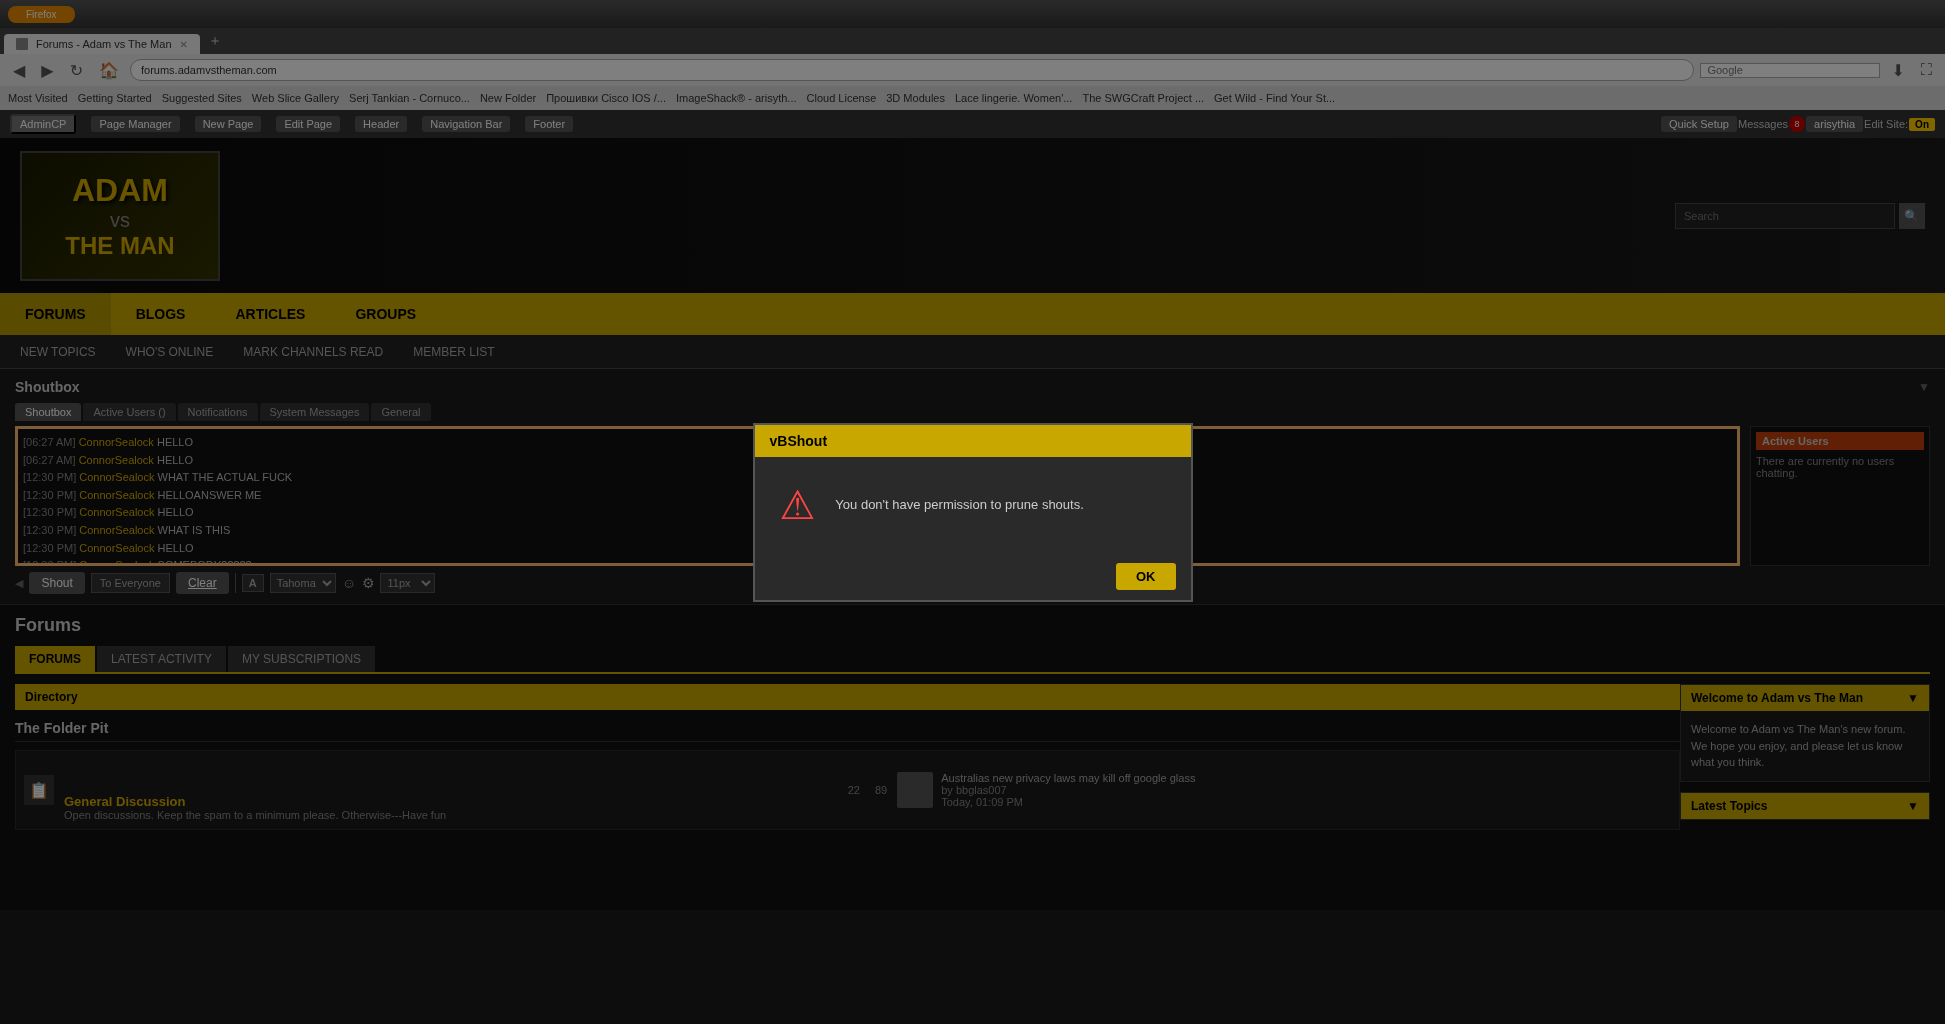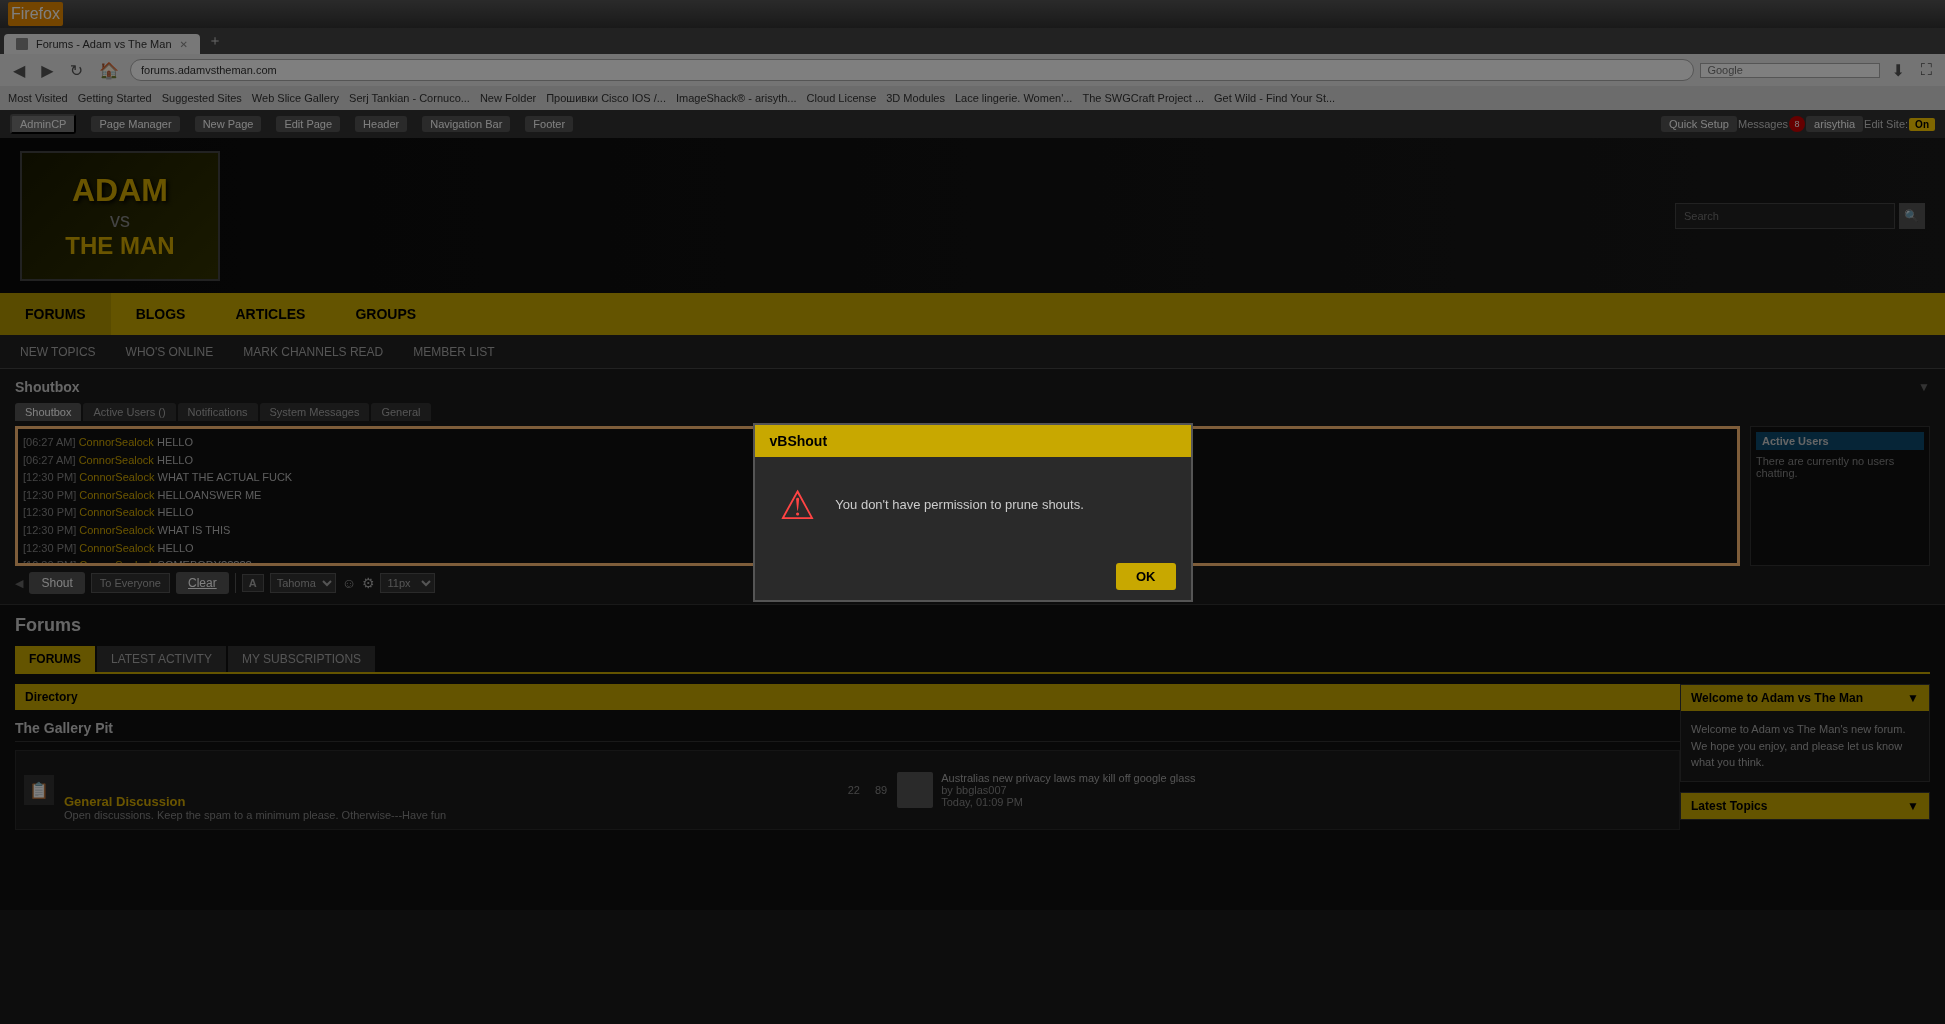--- a/index.html
+++ b/index.html
@@ -1,20 +1,20 @@
 <!DOCTYPE html>
 <html><head>
   <meta charset="utf-8">
   <style>
     * { margin: 0; padding: 0; box-sizing: border-box; }
     body { font-family: Arial, sans-serif; font-size: 12px; background: #1a1a1a; color: #ccc; width: 1945px; min-height: 1024px; overflow-x: hidden; }
 
     
     .browser-titlebar { background: linear-gradient(to bottom, #555, #333); height: 28px; display: flex; align-items: center; padding: 0 8px; gap: 8px; }
-    .firefox-btn { background: #e88a00; color: white; border: none; padding: 3px 3px; font-size: 16px; cursor: pointer; border-radius: 2px; }
+    .firefox-btn { background: #e88a00; color: white; border: none; padding: 3px 18px; font-size: 10px; cursor: pointer; border-radius: 8px; }
     .tab-bar { background: #444; display: flex; align-items: flex-end; height: 26px; padding: 0 4px; }
     .tab { background: #f0f0f0; color: #333; padding: 4px 12px; font-size: 11px; border-radius: 4px 4px 0 0; display: flex; align-items: center; gap: 8px; min-width: 160px; }
     .tab-close { color: #888; font-size: 10px; cursor: pointer; }
     .tab-new { background: transparent; color: #ccc; border: none; padding: 4px 8px; cursor: pointer; font-size: 14px; }
 
     .nav-bar { background: #e8e8e8; display: flex; align-items: center; height: 32px; padding: 0 8px; gap: 6px; }
     .nav-btn { background: none; border: none; cursor: pointer; color: #555; font-size: 16px; padding: 2px 5px; }
     .address-bar { flex: 1; height: 22px; border: 1px solid #aaa; border-radius: 11px; padding: 0 10px; font-size: 11px; background: white; display: flex; align-items: center; }
     .address-text { color: #333; font-size: 11px; }
     .search-box-nav { width: 180px; height: 15px; border: 1px solid #aaa; display: flex; align-items: center; padding: 0 6px; background: white; }
@@ -62,21 +62,21 @@
     .shout-tab { padding: 3px 10px; font-size: 11px; cursor: pointer; border-radius: 3px 3px 0 0; }
     .shout-tab.active { background: #555; color: #fff; }
     .shout-tab.inactive { background: #333; color: #aaa; }
 
     .shoutbox-main { display: flex; gap: 10px; }
     .shout-messages { flex: 1; background: #111; border: 3px solid #fdba74; height: 140px; overflow-y: auto; padding: 5px; position: relative; }
     .shout-msg { color: #bbb; font-size: 11px; line-height: 1.6; }
     .shout-msg .time { color: #888; }
     .shout-msg .user { color: #d4aa00; cursor: pointer; }
     .shout-sidebar { width: 180px; background: #111; border: 1px solid #333; padding: 5px; }
-    .active-users-title { color: #ccc; font-size: 11px; font-weight: bold; margin-bottom: 5px; background: #0c4a6e; padding: 3px 6px; }
+    .active-users-title { color: #ccc; font-size: 11px; font-weight: bold; margin-bottom: 5px; background: #c2410c; padding: 3px 6px; }
     .no-users { color: #888; font-size: 11px; }
 
     .shout-toolbar { display: flex; align-items: center; gap: 6px; margin-top: 6px; flex-wrap: wrap; }
     .shout-btn { background: #555; color: #fff; border: none; padding: 4px 12px; cursor: pointer; font-size: 12px; border-radius: 3px; }
     .clear-btn { background: #555; color: #fff; border: none; padding: 4px 12px; cursor: pointer; font-size: 12px; border-radius: 3px; text-decoration: underline; }
     .shout-to { background: #333; color: #aaa; border: 1px solid #555; padding: 3px 8px; font-size: 11px; cursor: pointer; }
     .shout-divider { width: 1px; height: 20px; background: #555; }
     .font-btn { background: #333; color: #aaa; border: 1px solid #555; padding: 2px 6px; cursor: pointer; font-size: 11px; }
     .font-select { background: #333; color: #aaa; border: 1px solid #555; padding: 2px; font-size: 11px; }
     .size-select { background: #333; color: #aaa; border: 1px solid #555; padding: 2px; font-size: 11px; width: 55px; }
@@ -274,21 +274,21 @@
   <div class="forums-section">
     <div class="forums-title">Forums</div>
     <div class="forums-tabs">
       <span class="forum-tab active">FORUMS</span>
       <span class="forum-tab inactive">LATEST ACTIVITY</span>
       <span class="forum-tab inactive">MY SUBSCRIPTIONS</span>
     </div>
     <div class="main-content">
       <div class="forums-main">
         <div class="directory-bar">Directory</div>
-        <div class="forum-category">The Gallery Pit</div>
+        <div class="forum-category">The Folder Pit</div>
         <div class="forum-row">
           <div class="forum-icon">📋</div>
           <div class="forum-info">
             <div class="forum-name">General Discussion</div>
             <div class="forum-desc">Open discussions. Keep the spam to a minimum please. Otherwise---Have fun</div>
           </div>
           <div class="forum-stats">
             <div>22</div>
             <div>89</div>
           </div>

